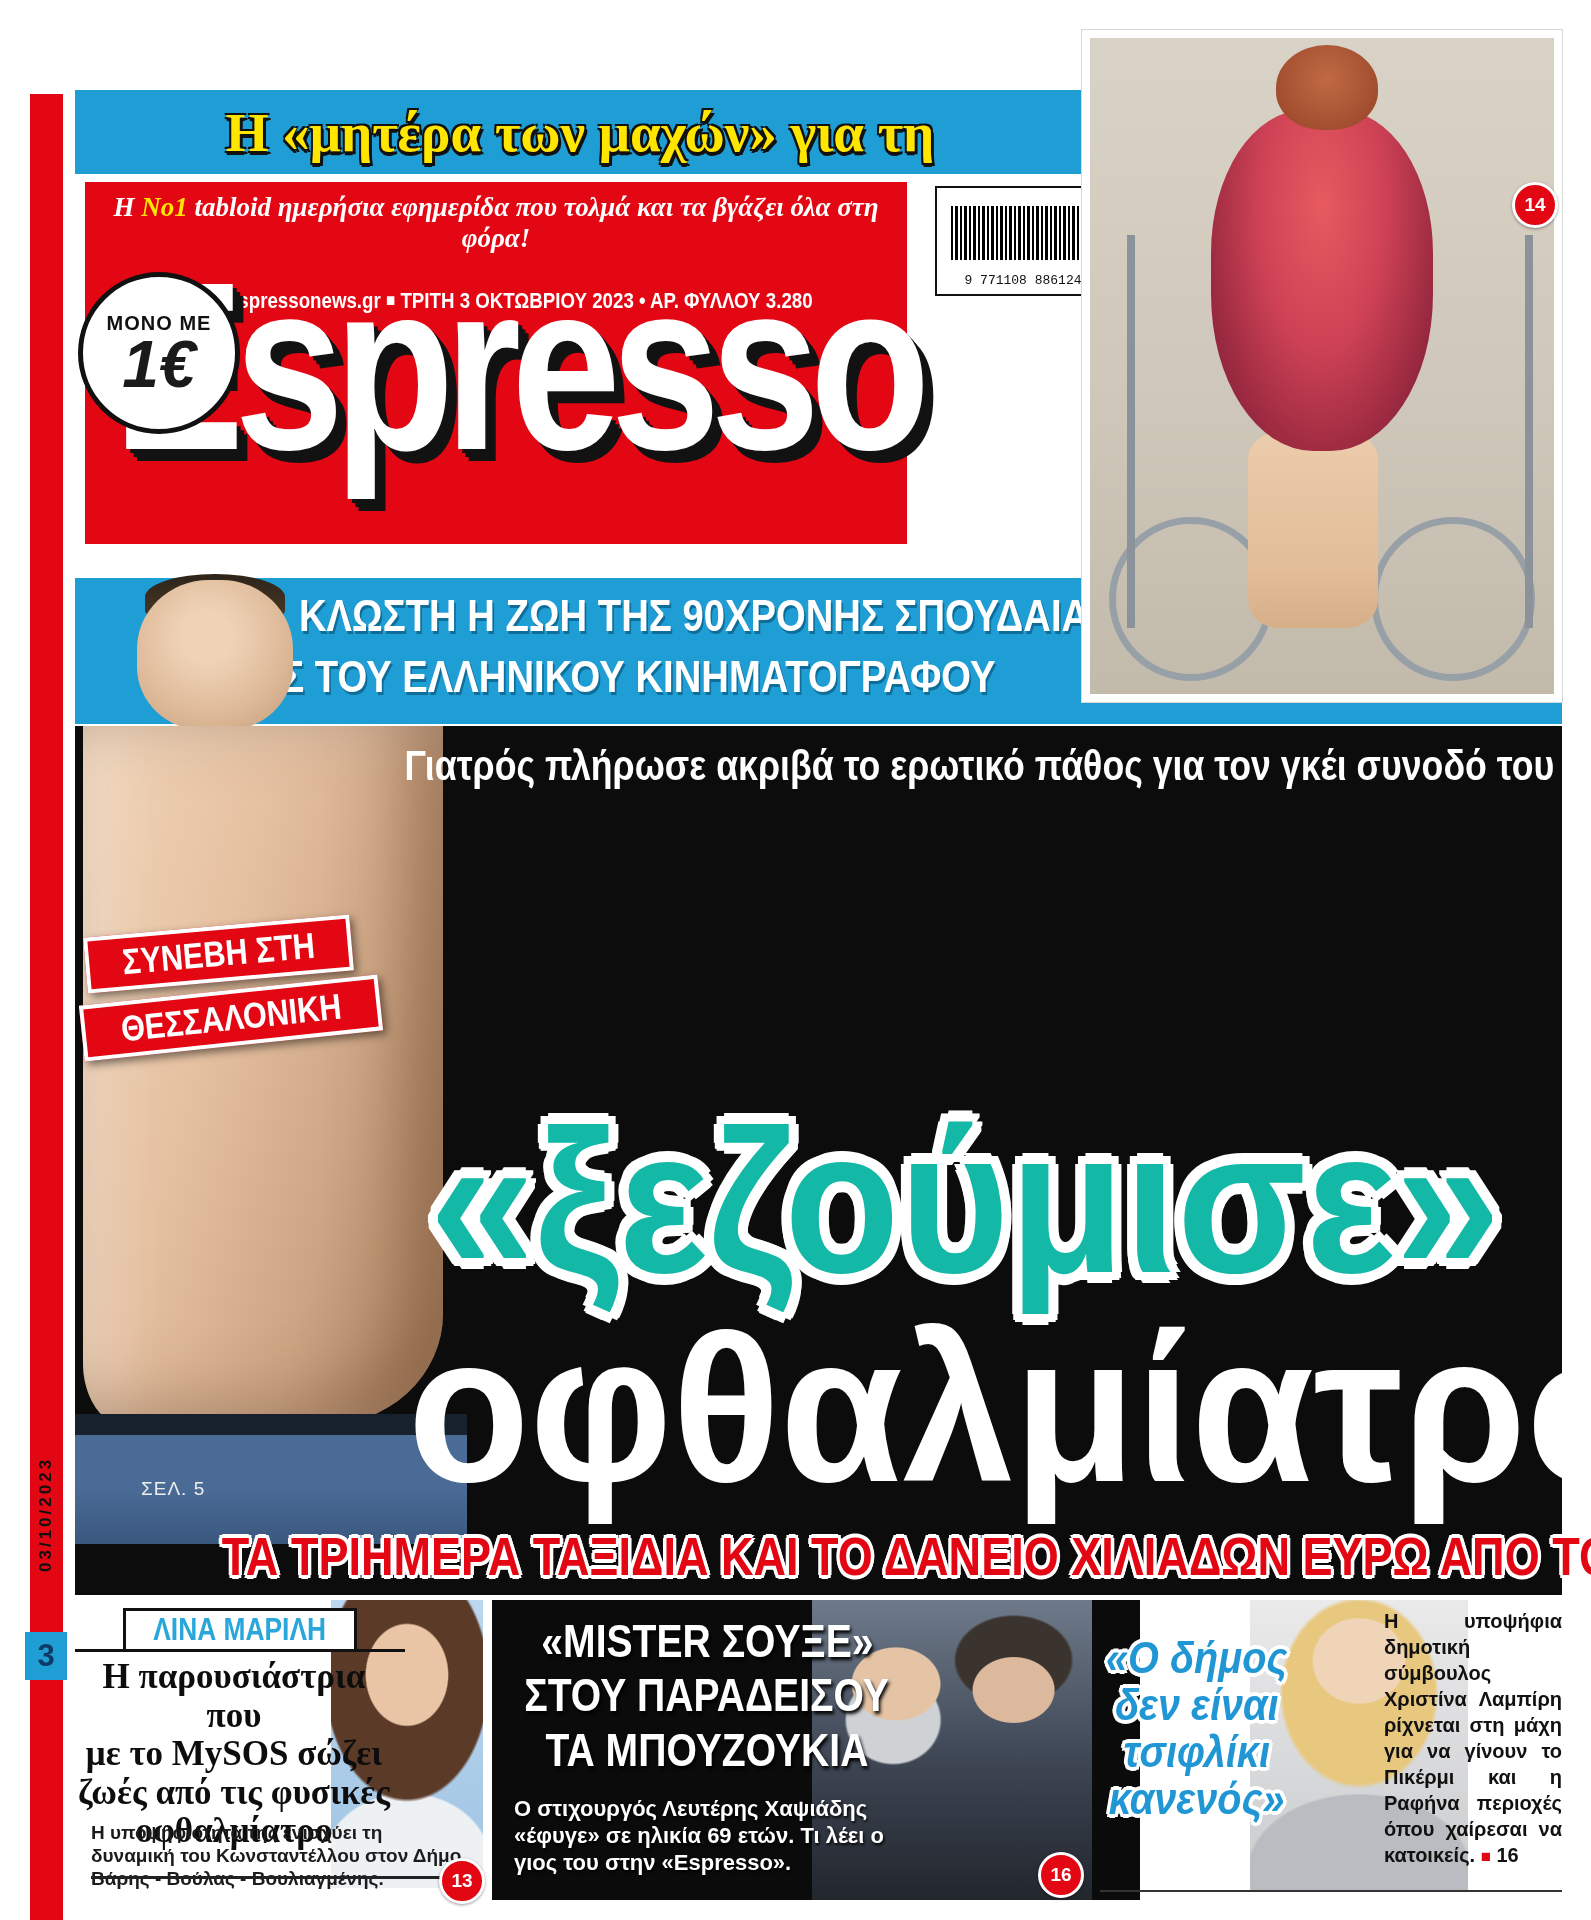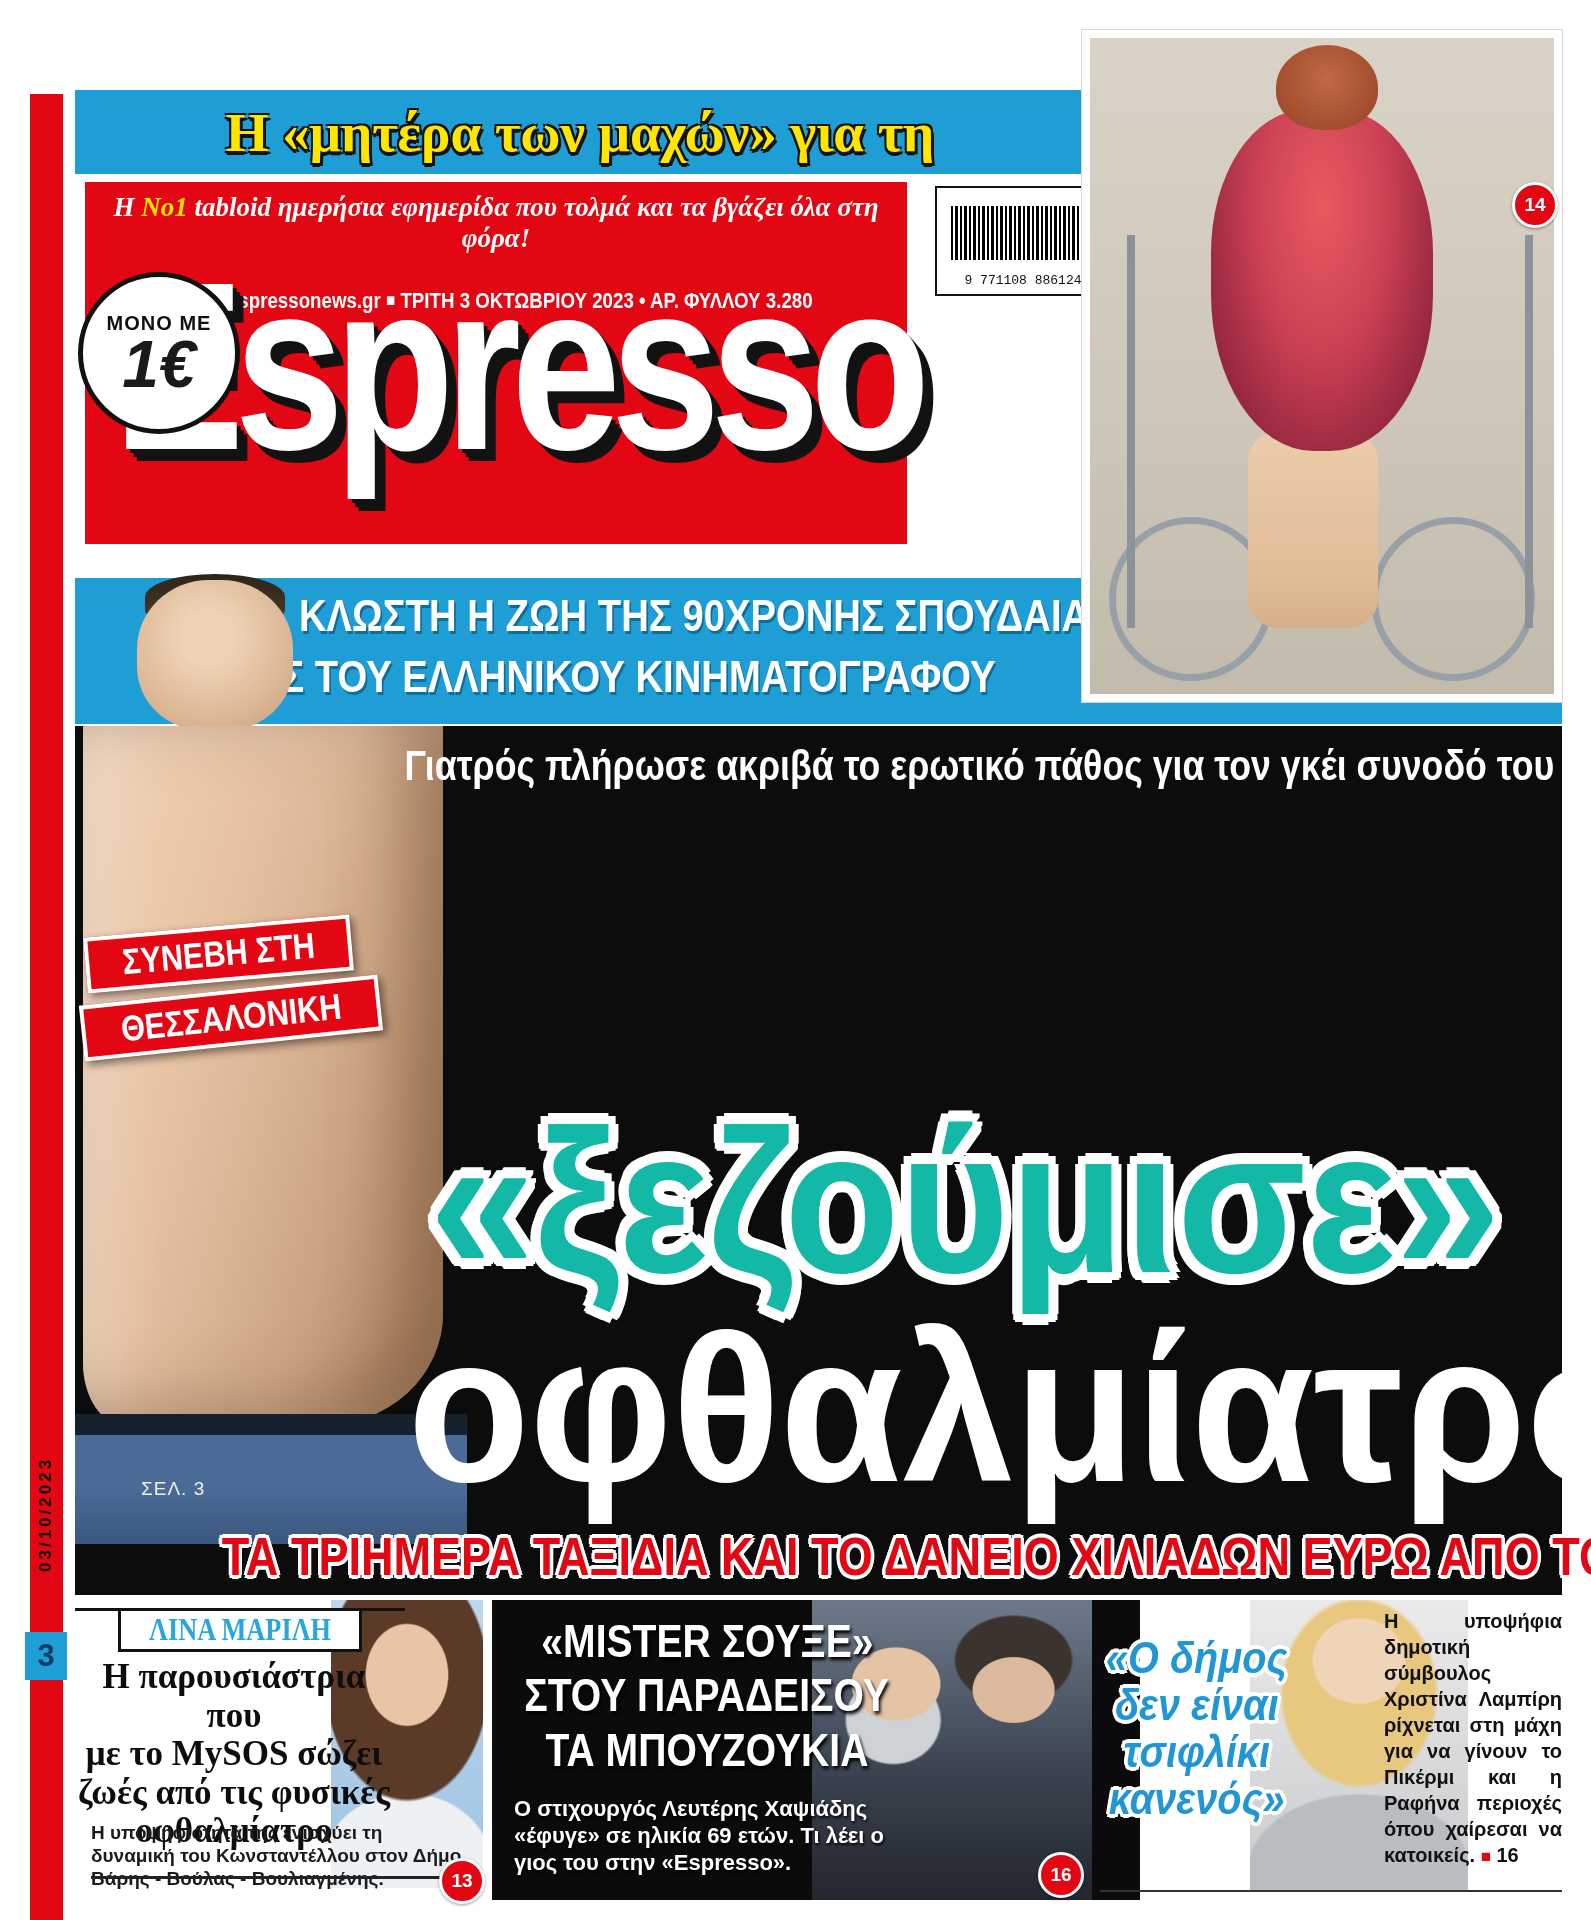--- a/index.html
+++ b/index.html
@@ -105,21 +105,21 @@
     text-shadow:-3px -3px 0 #fff,3px -3px 0 #fff,-3px 3px 0 #fff,3px 3px 0 #fff,0 -4px 0 #fff,0 4px 0 #fff,-4px 0 0 #fff,4px 0 0 #fff;}
 
   
   .bl-panel{left:75px;top:1600px;width:408px;height:300px;}
   .bl-photo{position:absolute;left:256px;top:0;width:152px;height:288px;
     background:
       radial-gradient(46% 30% at 50% 26%,#e9c5a6 0 58%,transparent 60%),
       radial-gradient(80% 62% at 50% 28%,#5b3a28 0 66%,transparent 68%),
       radial-gradient(80% 36% at 50% 92%,#eef1f4 0 68%,transparent 70%),
       linear-gradient(180deg,#bcd7ee 0%,#9fc4e4 100%);}
-  .bl-badge-wrap{position:absolute;left:0;top:8px;width:330px;display:flex;align-items:flex-start;font-family:Liberation Serif, serif;}
+  .bl-badge-wrap{position:absolute;left:0;top:8px;width:330px;display:flex;align-items:flex-end;}
   .bl-badge-line{flex:1;height:3px;background:#111;}
   .bl-badge{border:3px solid #111;background:#fff;color:#2aa7da;font-weight:bold;font-size:31px;
     padding:1px 12px;white-space:nowrap;}
   .bl-headline{position:absolute;left:0;top:58px;width:318px;text-align:center;color:#0d0d0d;
     font-family:"Liberation Serif",serif;font-weight:bold;font-size:35px;line-height:1.1;}
   .bl-body{position:absolute;left:16px;top:222px;width:380px;color:#1c1c1c;font-weight:bold;font-size:19px;line-height:1.2;}
   .bl-rule{position:absolute;left:16px;top:276px;width:392px;height:3px;background:#222;}
   .badge-13{position:absolute;left:364px;top:258px;}
 
   .bm-panel{left:492px;top:1600px;width:600px;height:300px;background:#0b0b0b;padding-left:48px;}
@@ -222,21 +222,21 @@
       <span class="cx">οφθαλμίατρο</span>
     </div>
 
     <div class="badge-rot b1">
       <span class="cx">ΣΥΝΕΒΗ ΣΤΗ</span>
     </div>
     <div class="badge-rot b2">
       <span class="cx">ΘΕΣΣΑΛΟΝΙΚΗ</span>
     </div>
 
-    <div class="page-ref">ΣΕΛ. 3</div>
+    <div class="page-ref">ΣΕΛ. 5</div>
 
     <div class="subhead">
       <span class="cx">ΤΑ ΤΡΙΗΜΕΡΑ ΤΑΞΙΔΙΑ ΚΑΙ ΤΟ ΔΑΝΕΙΟ ΧΙΛΙΑΔΩΝ ΕΥΡΩ ΑΠΟ ΤΟΚΟΓΛΥΦΟΥΣ</span>
     </div>
   </div>
 
   <div class="abs bl-panel">
     <div class="bl-photo"></div>
     <div class="bl-badge-wrap">
       <div class="bl-badge-line"></div>

